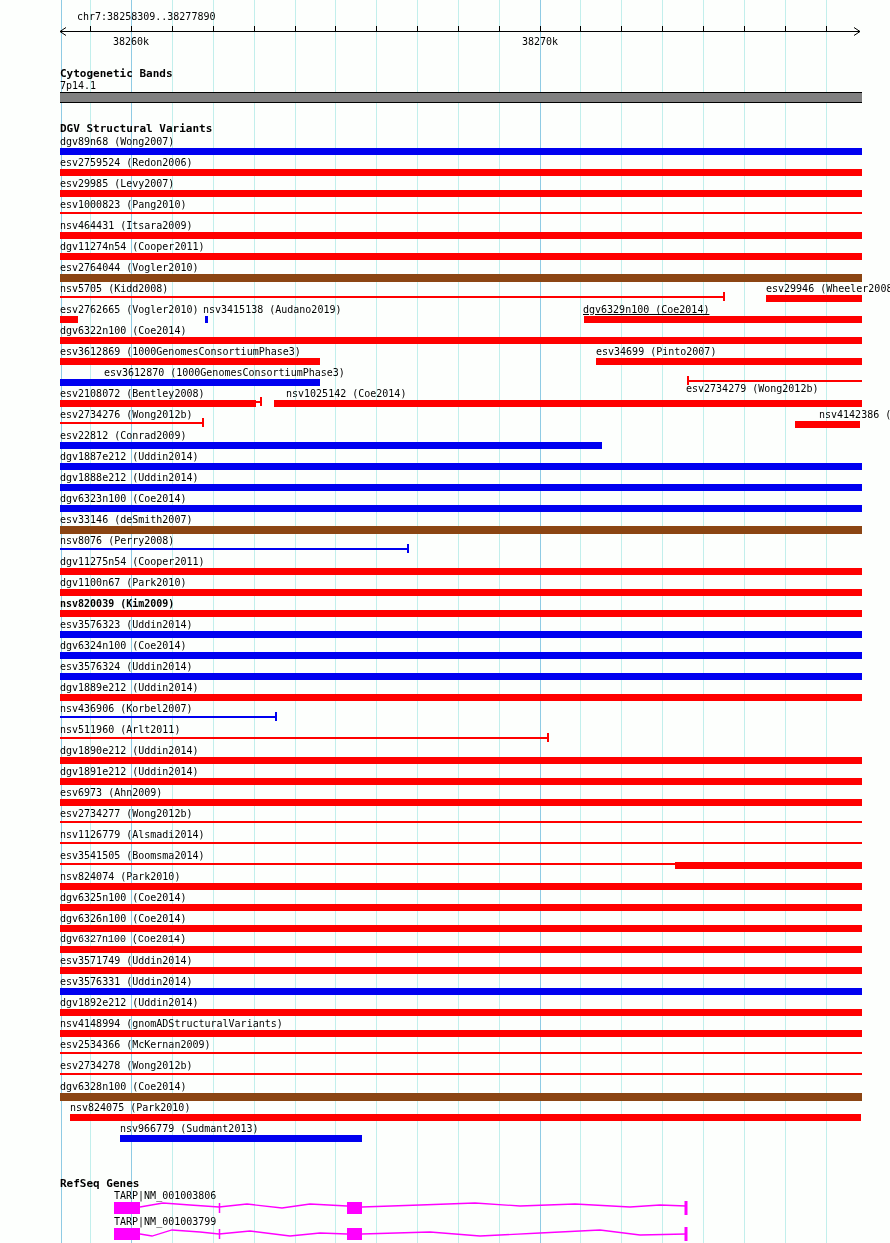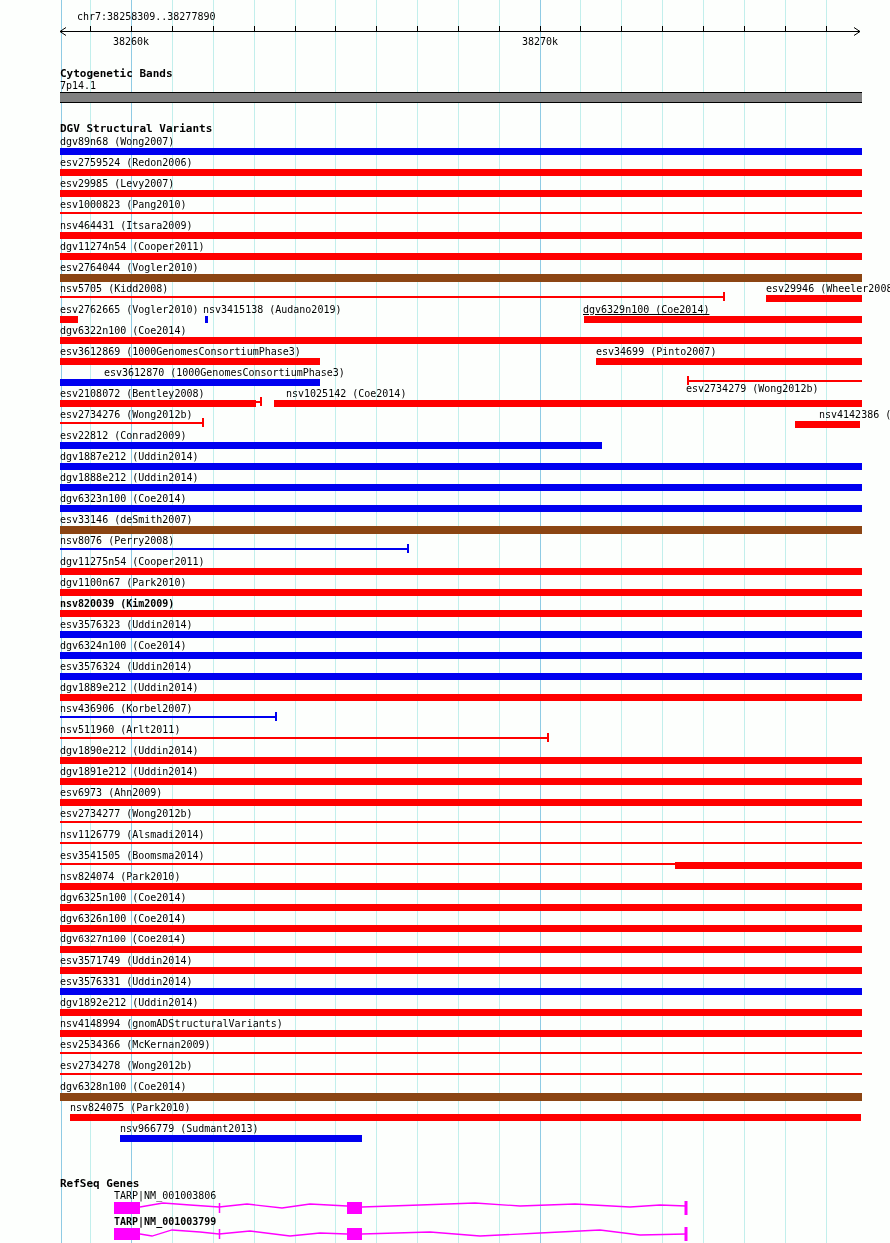--- a/index.html
+++ b/index.html
@@ -196,21 +196,21 @@
       <div class="lbl" style="left: 60px; top: 1081px;">dgv6328n100 (Coe2014)</div>
       <div class="seg-bar" style="left: 60px; width: 802px; top: 1093px; height: 8px; background: rgb(139, 69, 19);"></div>
       <div class="lbl" style="left: 70px; top: 1102px; text-align: center;">nsv824075 (Park2010)</div>
       <div class="seg-bar" style="left: 70px; width: 791px; top: 1114px; background: rgb(255, 0, 0);"></div>
       <div class="lbl" style="left: 120px; top: 1123px;">nsv966779 (Sudmant2013)</div>
       <div class="seg-bar" style="left: 120px; width: 242px; top: 1135px; background: rgb(0, 0, 240);"></div>
     </div>
 
   <div class="hdr" style="left:60px;top:1177px;">RefSeq Genes</div>
   <div class="lbl" style="left:114px;top:1190px;">TARP|NM_001003806</div>
-  <div class="lbl" style="left:114px;top:1216px;font-weight:bold;">TARP|NM_001003799</div>
+  <div class="lbl" style="left:114px;top:1216px;">TARP|NM_001003799</div>
   <svg id="genes-svg" style="top:1196px;" width="890" height="47">
       <g>
         <polyline points="140,11 163,7 190,9 219,11 247,8 282,12 310,8 347,10 362,11 420,9 475,7 520,10 575,8 630,11 660,9 686,10" fill="none" stroke="#ff00ff" stroke-width="1.3"></polyline>
         <line x1="219.5" y1="7" x2="219.5" y2="17" stroke="#ff00ff" stroke-width="1.5"></line>
         <rect x="114" y="6" width="26" height="12" fill="#ff00ff"></rect>
         <rect x="347" y="6" width="15" height="12" fill="#ff00ff"></rect>
         <rect x="684.5" y="5" width="3" height="14" fill="#ff00ff"></rect>
       </g>
       <g>
         <polyline points="140,38 152,40 172,34 200,36 219,38 250,35 290,40 320,37 347,38 362,38 430,36 480,40 540,37 600,34 640,39 686,38" fill="none" stroke="#ff00ff" stroke-width="1.3"></polyline>

